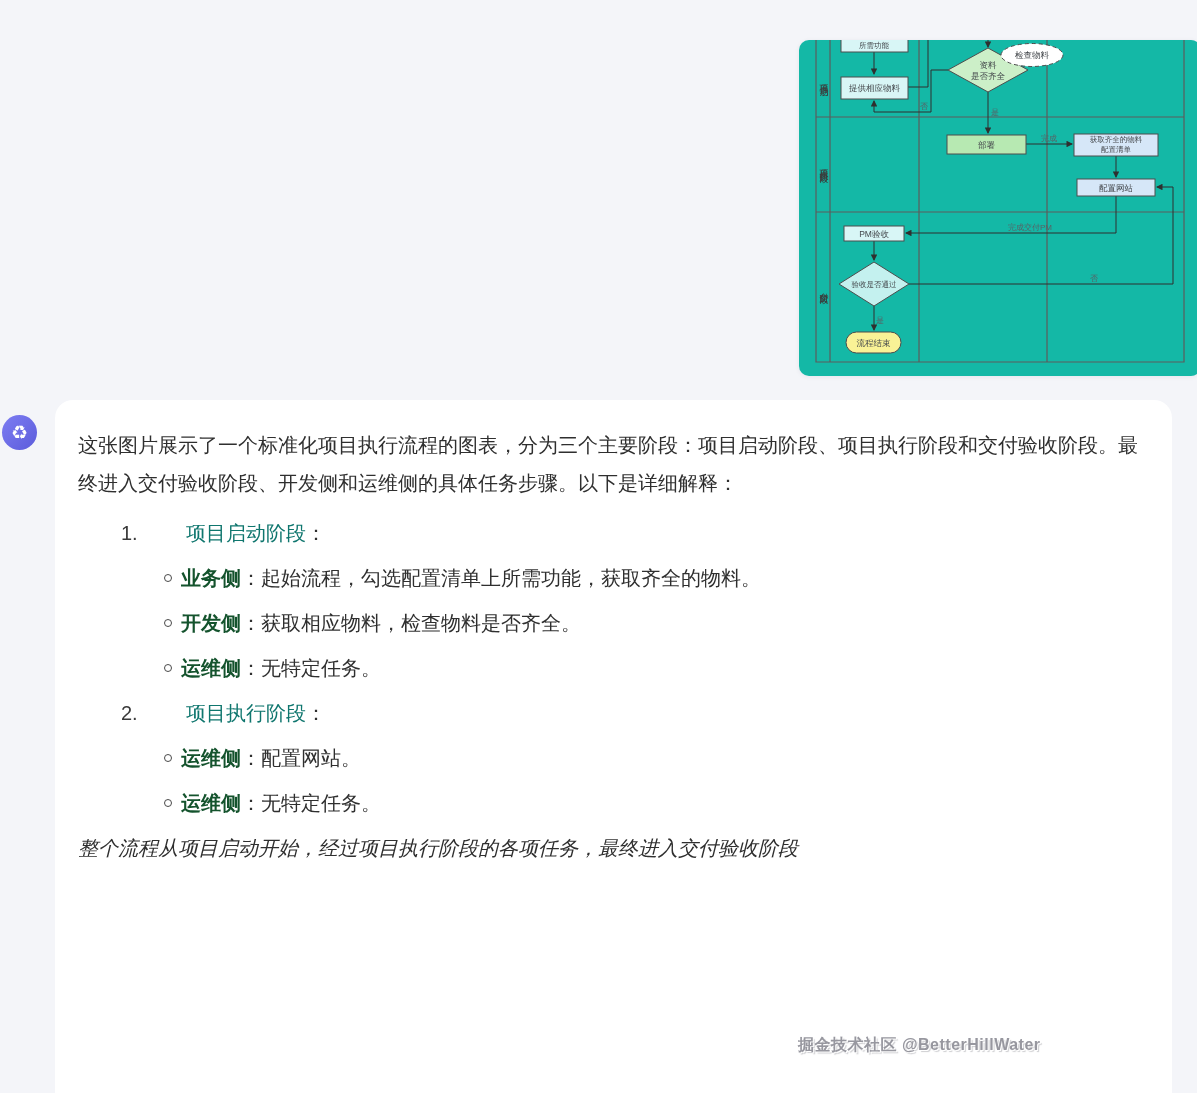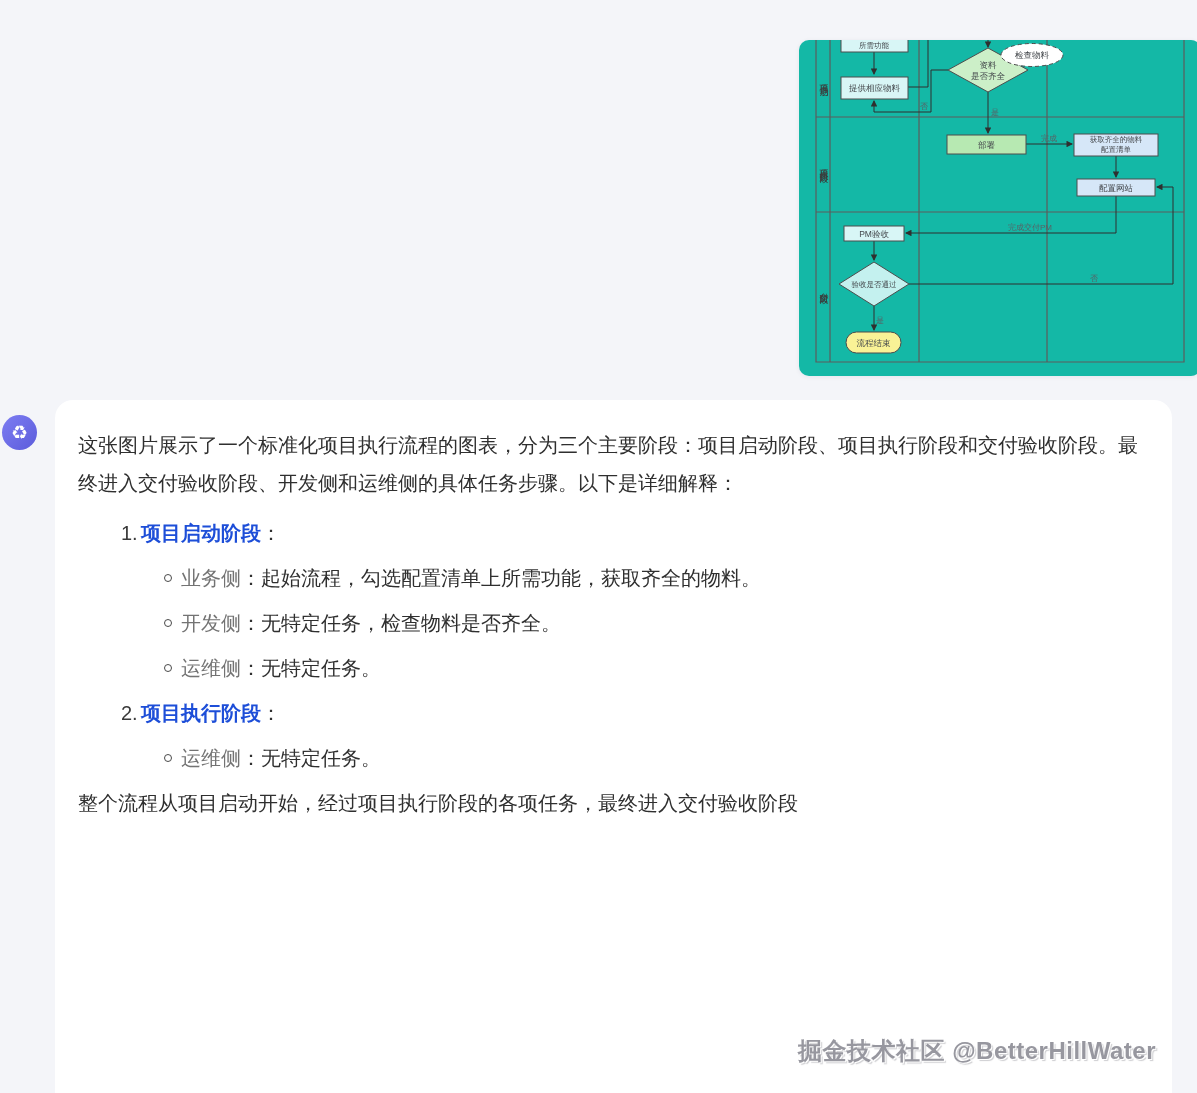--- a/index.html
+++ b/index.html
@@ -40,36 +40,36 @@
   .bubble {
     position:absolute; left:55px; top:400px; width:1117px; height:780px;
     background:#ffffff; border-radius:18px;
     padding:26px 27px 26px 23px;
     font-size:20px;
   }
   .intro { line-height:38px; max-width:1072px; margin-bottom:18px; }
   .olist { list-style:none; }
   .item-head { line-height:26px; padding-left:43px; }
   .item-num { display:inline-block; min-width:20px; color:#3a3a3a; }
-  .item-title { font-weight:bold; color:#1d4ed8; }
+  .item-title { font-weight:normal; color:#0f766e;margin-left:45px; }
   .sublist { list-style:none; margin-top:19px; }
   .subitem { position:relative; line-height:26px; padding-left:103px; margin-bottom:19px; }
   .subitem:last-child { margin-bottom:19px; }
   .ring {
     position:absolute; left:86px; top:9px; width:8px; height:8px;
     border:1.6px solid #4a4a4a; border-radius:50%;
   }
-  .sub-label { font-weight:normal; color:#737373; }
+  .sub-label { font-weight:bold; color:#14532d; }
   .gap-big { margin-top:37px; }
   .item-block { margin-bottom:19px; }
-  .outro { line-height:26px; margin-top:8px; white-space:nowrap; }
+  .outro { line-height:26px; margin-top:8px; white-space:nowrap;font-style:italic; }
 
   .watermark {
     position:absolute; left:798px; top:1035px;
-    font-size:24px; font-weight:bold; color:#97979f;
+    font-size:16px; font-weight:bold; color:#97979f;
     text-shadow:1px 1px 0 #ffffff, 2px 2px 1px rgba(60,60,70,.25);
     letter-spacing:.5px; white-space:nowrap;
   }
 
   
   text { font-family:"Liberation Sans","DejaVu Sans",sans-serif; }
   .node-t { font-size:8.5px; fill:#44484c; text-anchor:middle; }
   .node-s { font-size:7.5px; fill:#44484c; text-anchor:middle; }
   .edge-t { font-size:8px; fill:#5a5f63; text-anchor:middle; }
 </style>
@@ -154,30 +154,31 @@
   <p class="intro">这张图片展示了一个标准化项目执行流程的图表，分为三个主要阶段：项目启动阶段、项目执行阶段和交付验收阶段。最终进入交付验收阶段、开发侧和运维侧的具体任务步骤。以下是详细解释：</p>
 
   <ol class="olist">
 
     <li class="item-block">
       <div class="item-head">
         <span class="item-num">1.</span><span class="item-title">项目启动阶段</span><span>：</span>
       </div>
       <ul class="sublist">
         <li class="subitem"><span class="ring"></span><span class="sub-label">业务侧</span><span>：起始流程，勾选配置清单上所需功能，获取齐全的物料。</span></li>
-        <li class="subitem"><span class="ring"></span><span class="sub-label">开发侧</span><span>：无特定任务，检查物料是否齐全。</span></li>
+        <li class="subitem"><span class="ring"></span><span class="sub-label">开发侧</span><span>：获取相应物料，检查物料是否齐全。</span></li>
         <li class="subitem"><span class="ring"></span><span class="sub-label">运维侧</span><span>：无特定任务。</span></li>
       </ul>
     </li>
 
     <li class="item-block">
       <div class="item-head">
         <span class="item-num">2.</span><span class="item-title">项目执行阶段</span><span>：</span>
       </div>
       <ul class="sublist">
+        <li class="subitem"><span class="ring"></span><span class="sub-label">运维侧</span><span>：配置网站。</span></li>
       </ul>
     </li>
 
     <li class="item-block">
       <ul class="sublist">
         <li class="subitem"><span class="ring"></span><span class="sub-label">运维侧</span><span>：无特定任务。</span></li>
       </ul>
     </li>
   </ol>
 

